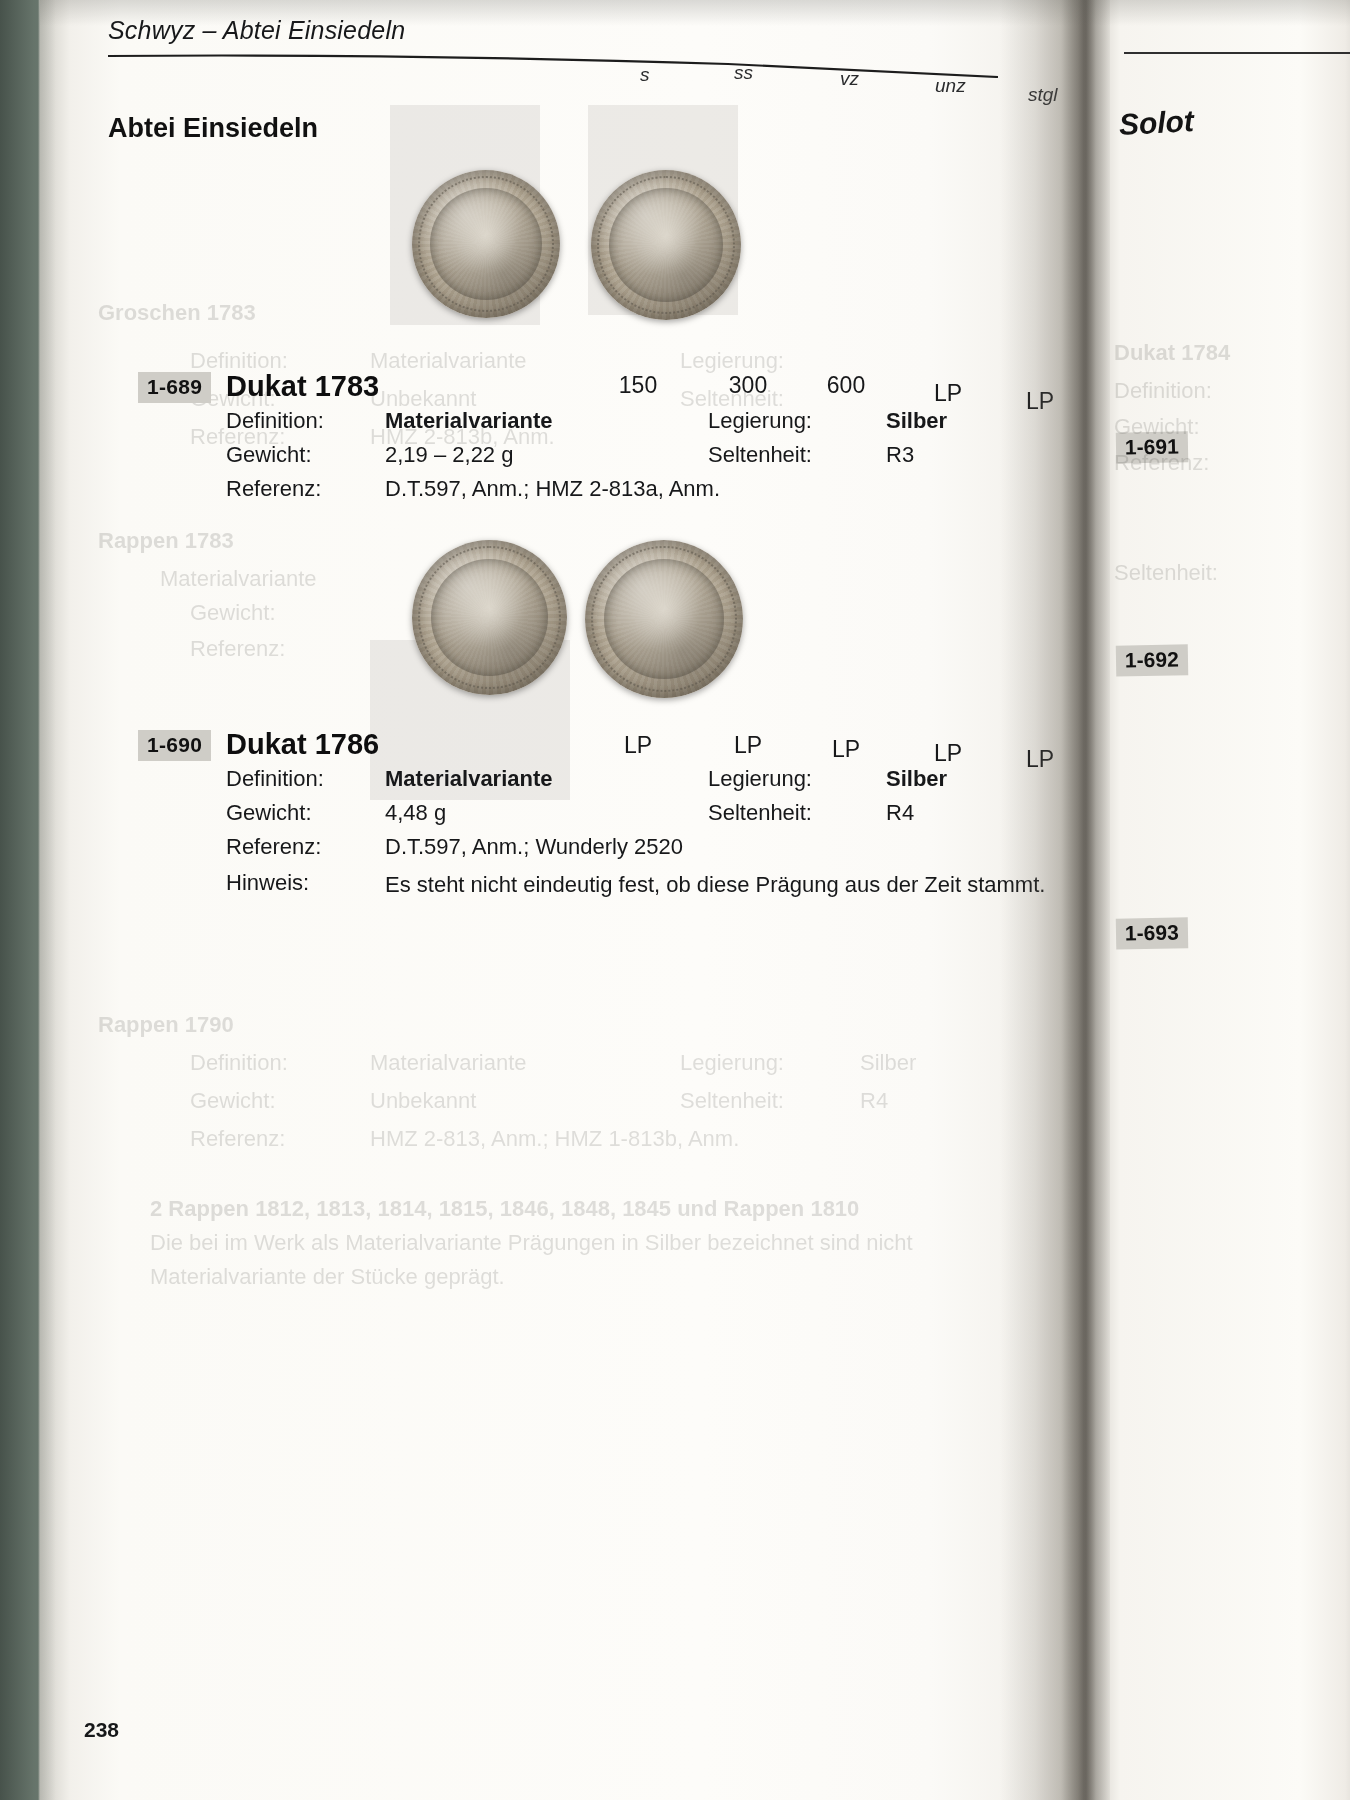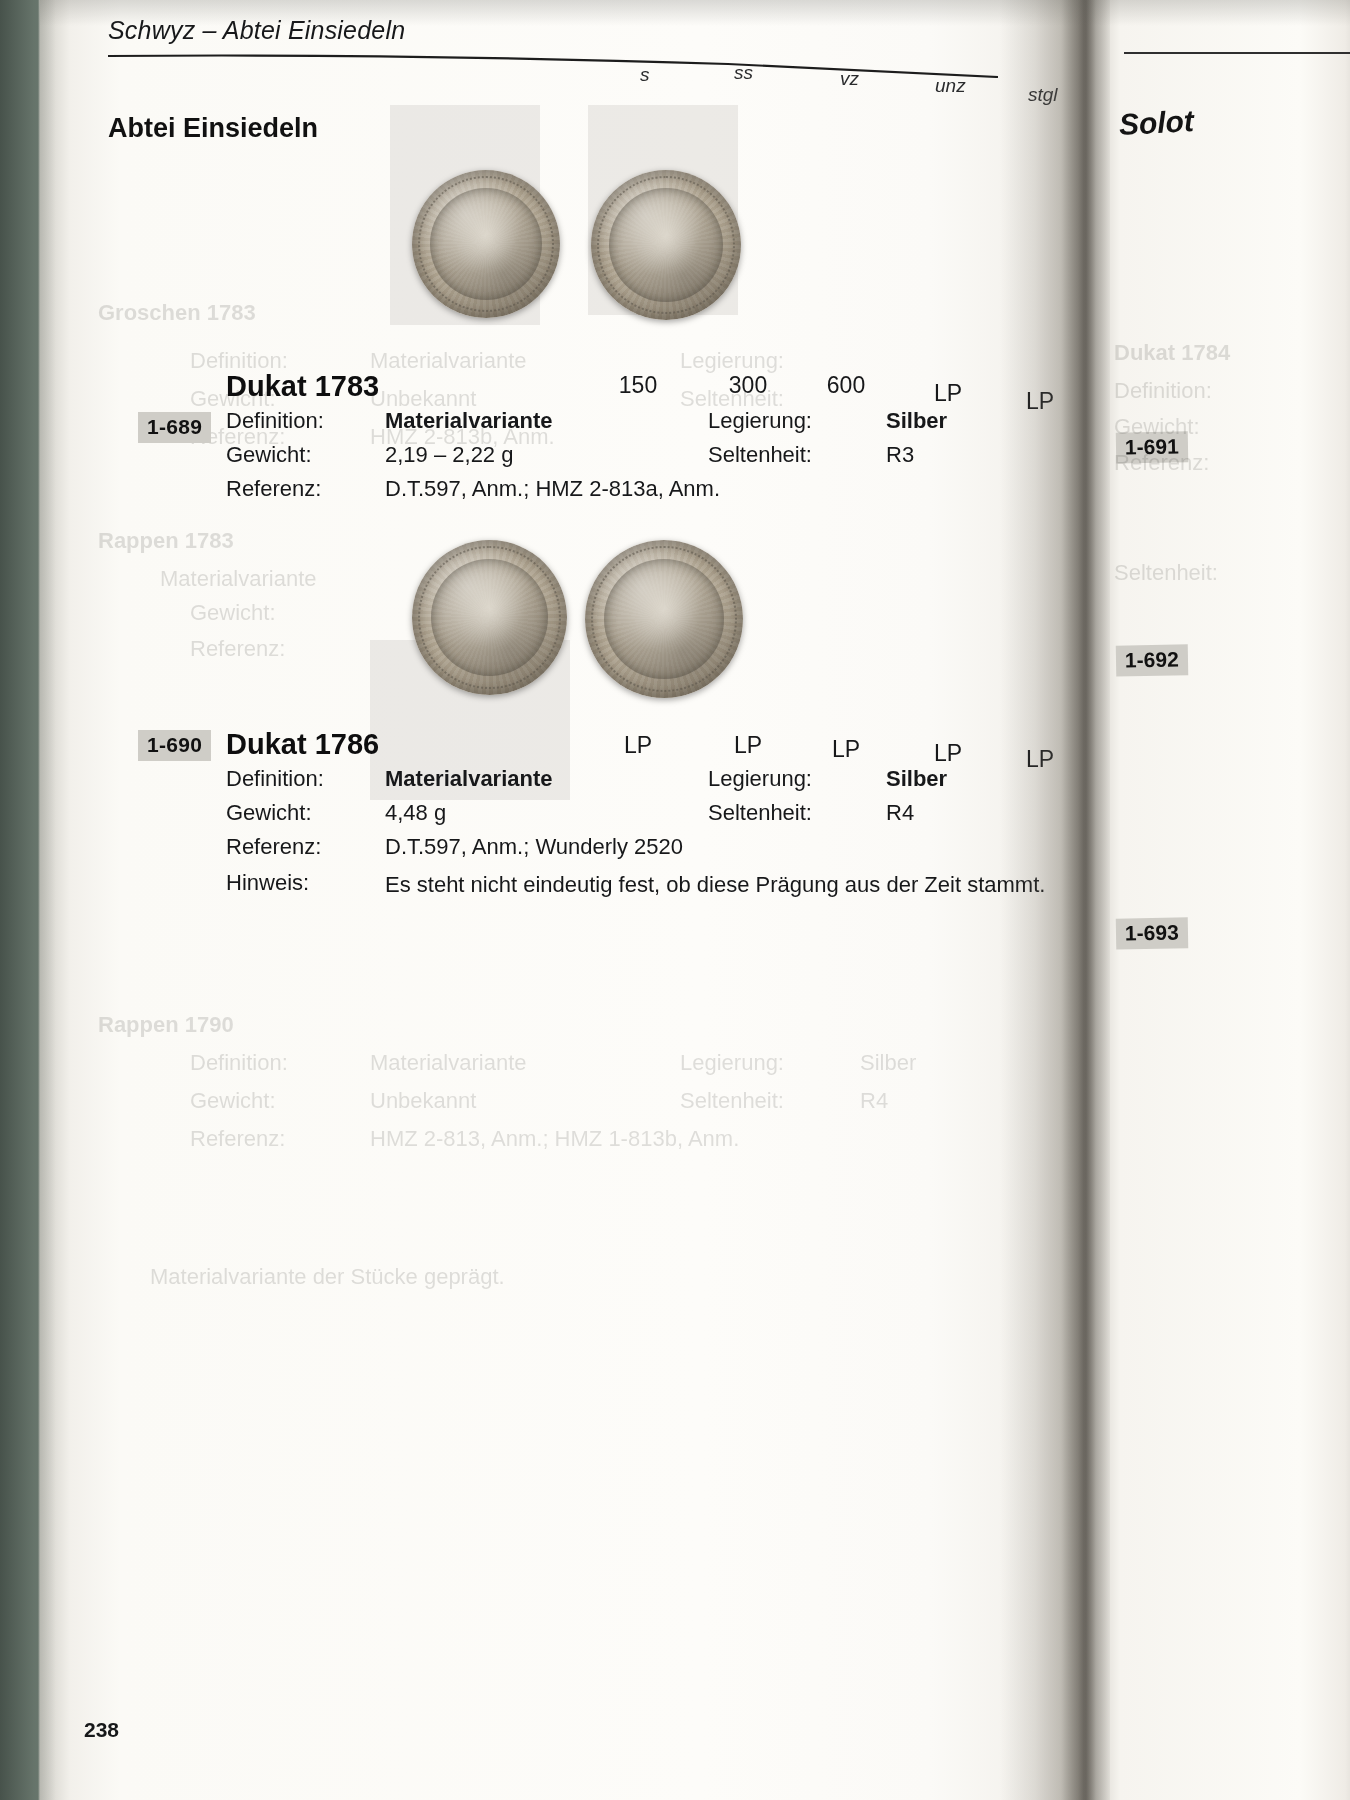--- a/index.html
+++ b/index.html
@@ -289,20 +289,22 @@
     <div class="ghost" style="left:150px; top:1050px;">Definition:</div>
     <div class="ghost" style="left:330px; top:1050px;">Materialvariante</div>
     <div class="ghost" style="left:640px; top:1050px;">Legierung:</div>
     <div class="ghost" style="left:820px; top:1050px;">Silber</div>
     <div class="ghost" style="left:150px; top:1088px;">Gewicht:</div>
     <div class="ghost" style="left:330px; top:1088px;">Unbekannt</div>
     <div class="ghost" style="left:640px; top:1088px;">Seltenheit:</div>
     <div class="ghost" style="left:820px; top:1088px;">R4</div>
     <div class="ghost" style="left:150px; top:1126px;">Referenz:</div>
     <div class="ghost" style="left:330px; top:1126px;">HMZ 2-813, Anm.; HMZ 1-813b, Anm.</div>
+    <div class="ghost b" style="left:110px; top:1196px;">2 Rappen 1812, 1813, 1814, 1815, 1846, 1848, 1845 und Rappen 1810</div>
+    <div class="ghost" style="left:110px; top:1230px;">Die bei im Werk als Materialvariante Prägungen in Silber bezeichnet sind nicht</div>
     <div class="ghost" style="left:110px; top:1264px;">Materialvariante der Stücke geprägt.</div>
 
     <div class="running-head">Schwyz – Abtei Einsiedeln</div>
 
     <div class="head-rule">
       <svg width="890" height="26" viewBox="0 0 890 26">
         <path d="M0 4 C 220 2, 430 6, 620 12 C 740 17, 820 21, 890 25" stroke="#1d1d1d" stroke-width="2.2" fill="none"></path>
       </svg>
     </div>
 
@@ -319,21 +321,21 @@
     <div class="coin-row" style="left:0; top:170px; width:1022px; height:150px;">
       <div class="coin" style="left:372px; top:0; width:148px; height:148px;">
         <div class="coin-face"></div>
       </div>
       <div class="coin" style="left:551px; top:0; width:150px; height:150px;">
         <div class="coin-face"></div>
       </div>
     </div>
 
     <div class="entry" style="top:370px; height:140px;">
-      <div class="cat-no" style="top:2px;margin-top:40px;">1-689</div>
+      <div class="cat-no" style="top:2px;">1-689</div>
       <div class="entry-title" style="top:0;">Dukat 1783</div>
 
       <div class="price p1" style="top:2px;">150</div>
       <div class="price p2" style="top:2px;">300</div>
       <div class="price p3" style="top:2px;">600</div>
       <div class="price p4" style="top:10px;">LP</div>
       <div class="price p5" style="top:18px;">LP</div>
 
       <div class="field-label" style="top:38px;">Definition:</div>
       <div class="field-value bold" style="top:38px;">Materialvariante</div>

